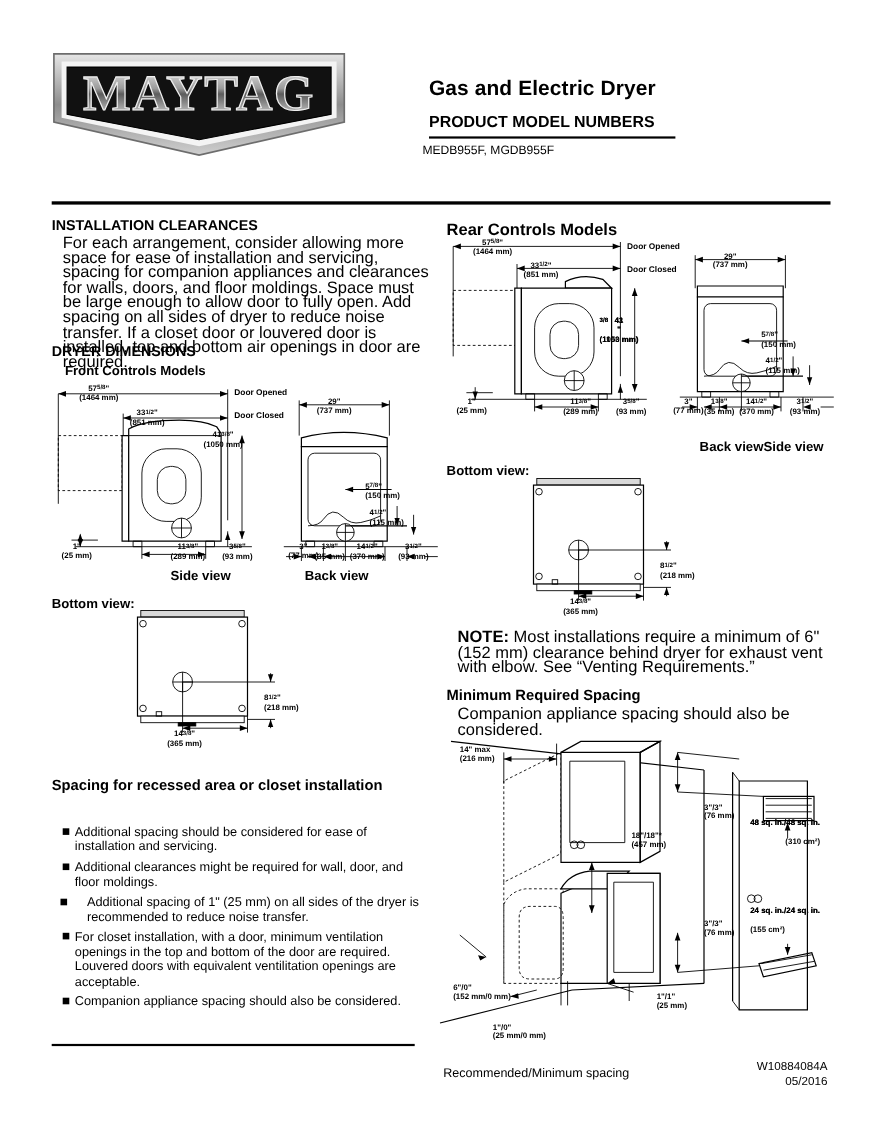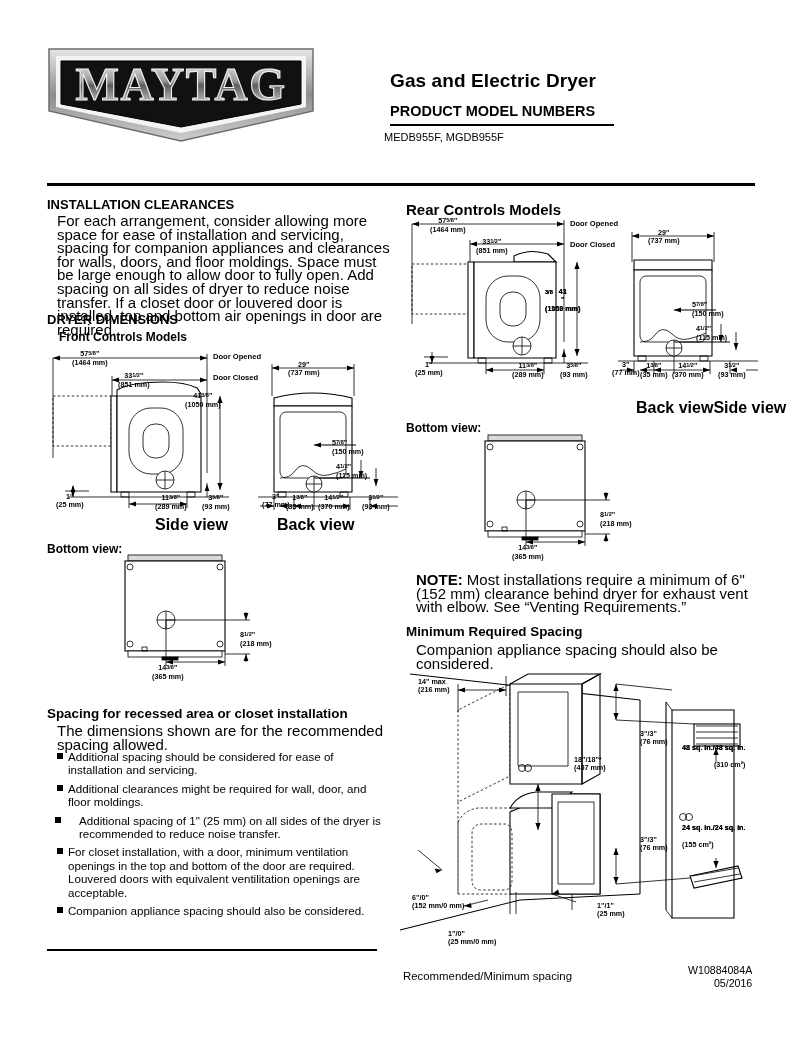--- a/index.html
+++ b/index.html
@@ -52,21 +52,21 @@
   ul.bul li .sq{
     position:absolute;left:2px;top:3px;width:6px;height:6px;background:#000;
   }
   ul.bul li.wide{padding-left:24px;}
   ul.bul li.wide .sq{left:0px;}
 
   
   .dim{font-size:7.2px;font-weight:bold;line-height:8.4px;text-align:center;white-space:nowrap;}
   .dim .fr{font-size:5.6px;vertical-align:.25em;}
   .lbl{font-size:7.6px;font-weight:bold;white-space:nowrap;}
-  .viewlbl{font-size:16px;font-weight:bold;}
+  .viewlbl{font-size:12px;font-weight:bold;}
   .ovl{position:relative;display:inline-block;}
   .ovl span{display:block;}
   .ovl span+span{position:absolute;left:0;top:0;}
 
   svg{overflow:visible;}
   .ln{stroke:#000;fill:none;}
   .thin{stroke-width:.8;}
   .med{stroke-width:1.1;}
   .dash{stroke-dasharray:2.5 2.2;}
   .fill-w{fill:#fff;}
@@ -304,21 +304,20 @@
   <div class="abs dim" style="left:240px;top:630px;text-align:left;">
     <span>8</span><span class="fr">1/2</span>"<br>
     <span>(218 mm)</span>
   </div>
   <div class="abs dim" style="left:152px;top:663px;">
     <span>14</span><span class="fr">3/8</span>"<br>
     <span>(365 mm)</span>
   </div>
 
   <div class="abs h2" style="left:47px;top:706px;font-size:13.4px;">Spacing for recessed area or closet installation</div>
-  <div class="abs body" style="left:47px;top:724px;width:330px;">The dimensions shown are for the recommended spacing allowed.</div>
   <ul class="bul abs" style="left:55px;top:750px;width:330px;">
     <li><span class="sq"></span><span>Additional spacing should be considered for ease of installation and servicing.</span></li>
     <li><span class="sq"></span><span>Additional clearances might be required for wall, door, and floor moldings.</span></li>
     <li class="wide"><span class="sq"></span><span>Additional spacing of 1" (25 mm) on all sides of the dryer is recommended to reduce noise transfer.</span></li>
     <li><span class="sq"></span><span>For closet installation, with a door, minimum ventilation openings in the top and bottom of the door are required. Louvered doors with equivalent ventilitation openings are acceptable.</span></li>
     <li><span class="sq"></span><span>Companion appliance spacing should also be considered.</span></li>
   </ul>
   <div class="bot-rule"></div>
 
   <div class="abs h3" style="left:406px;top:201px;font-size:15px;">Rear Controls Models</div>

